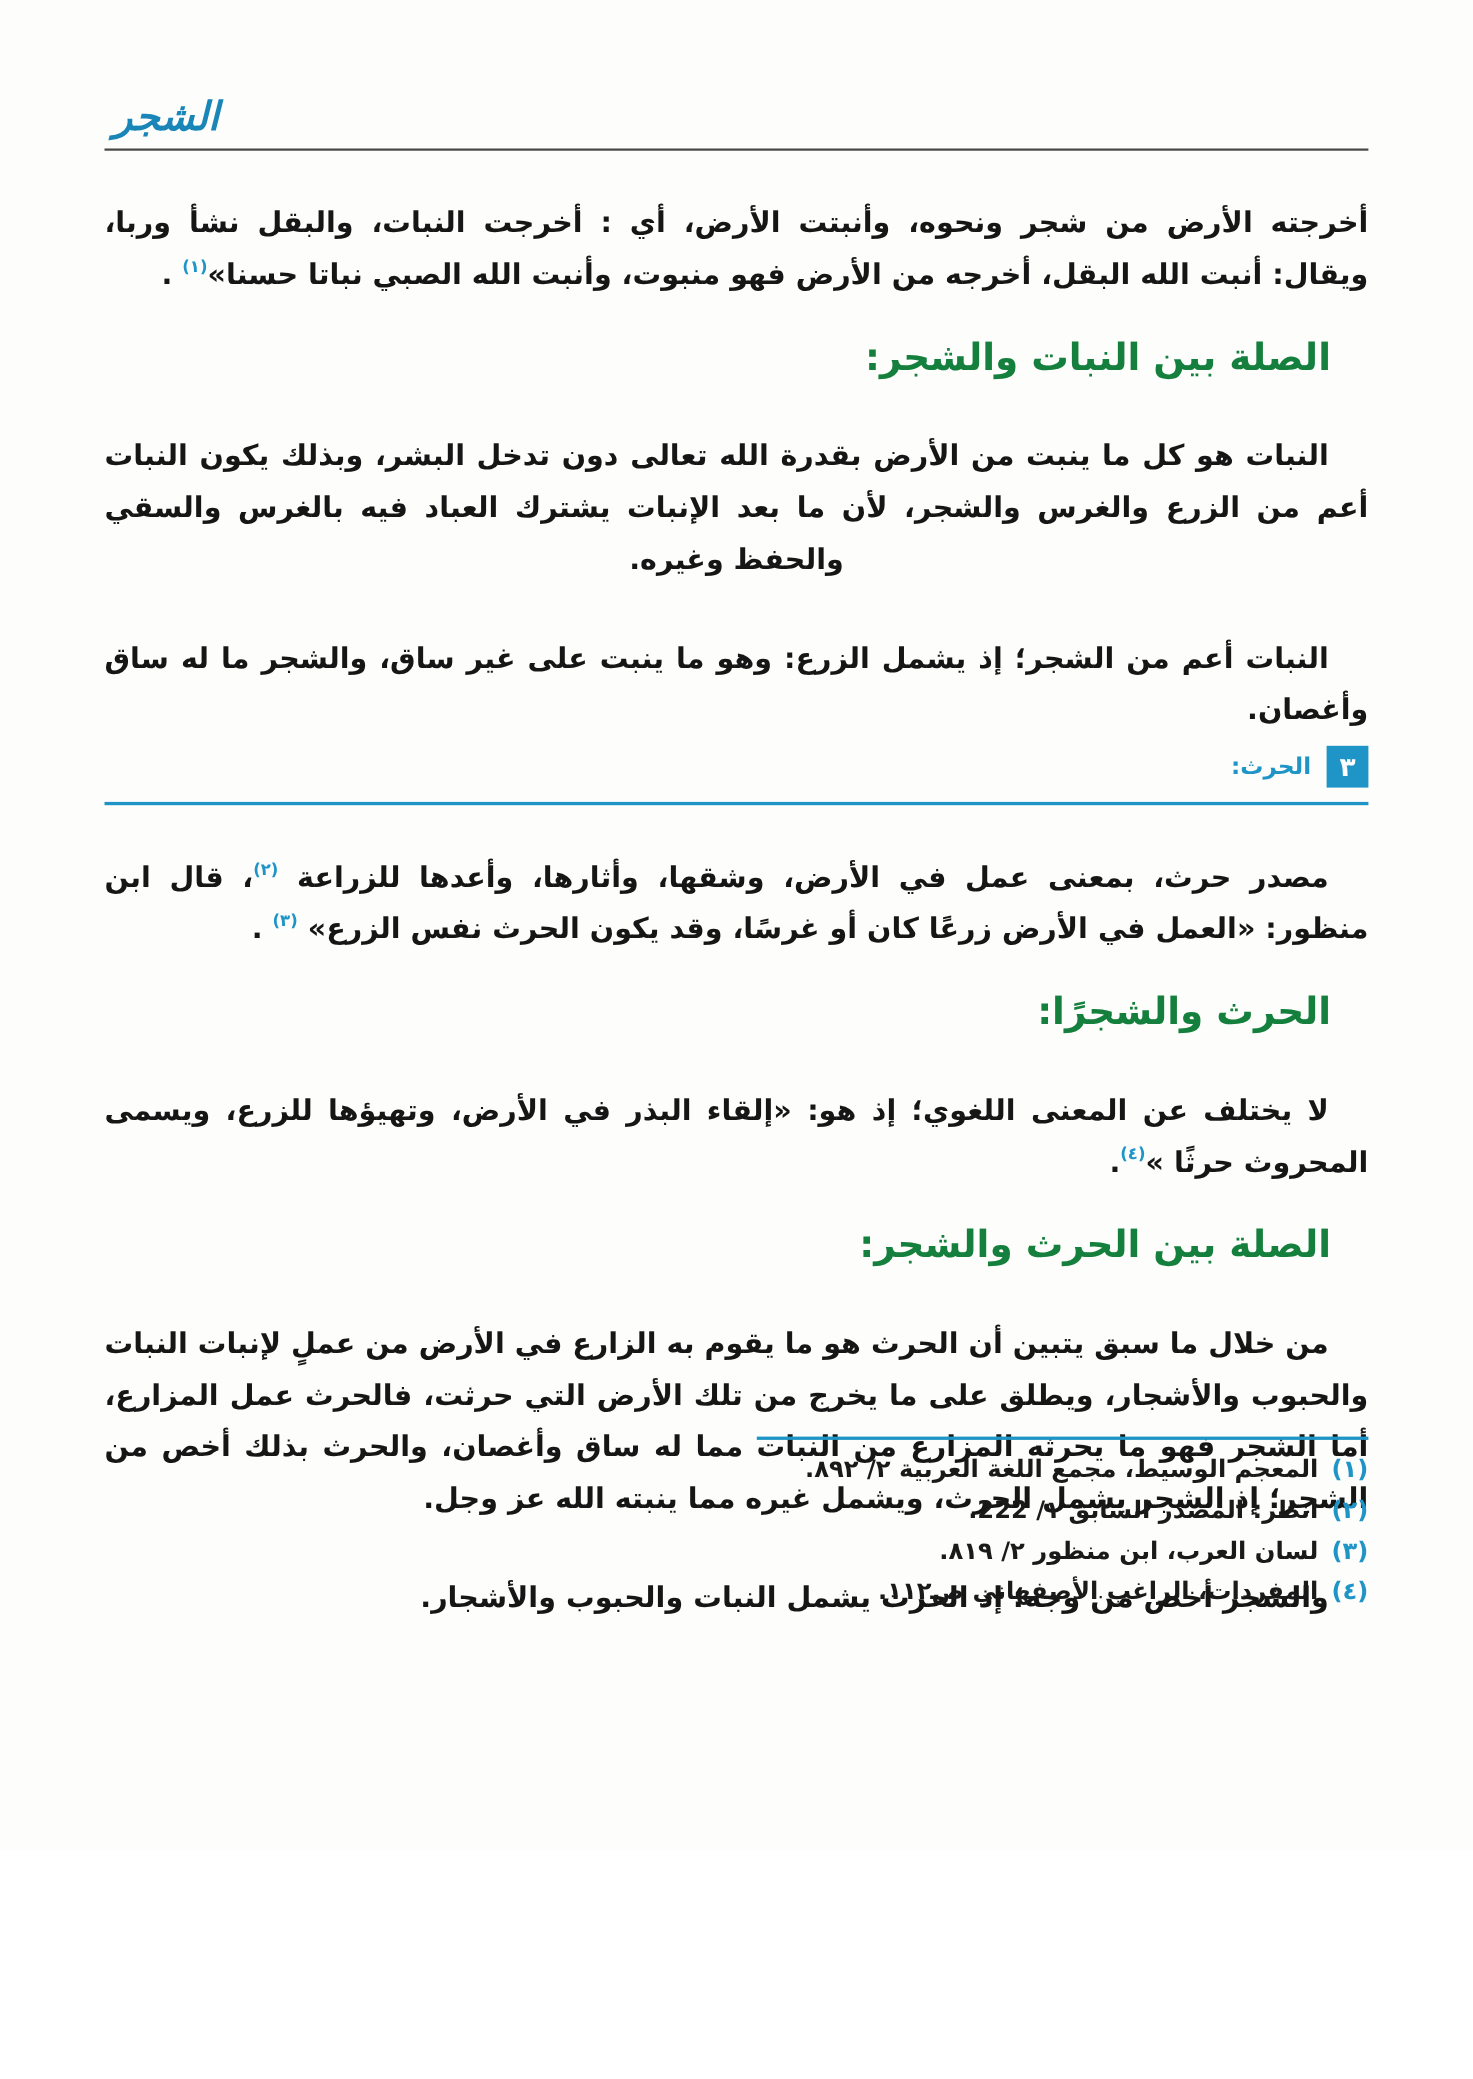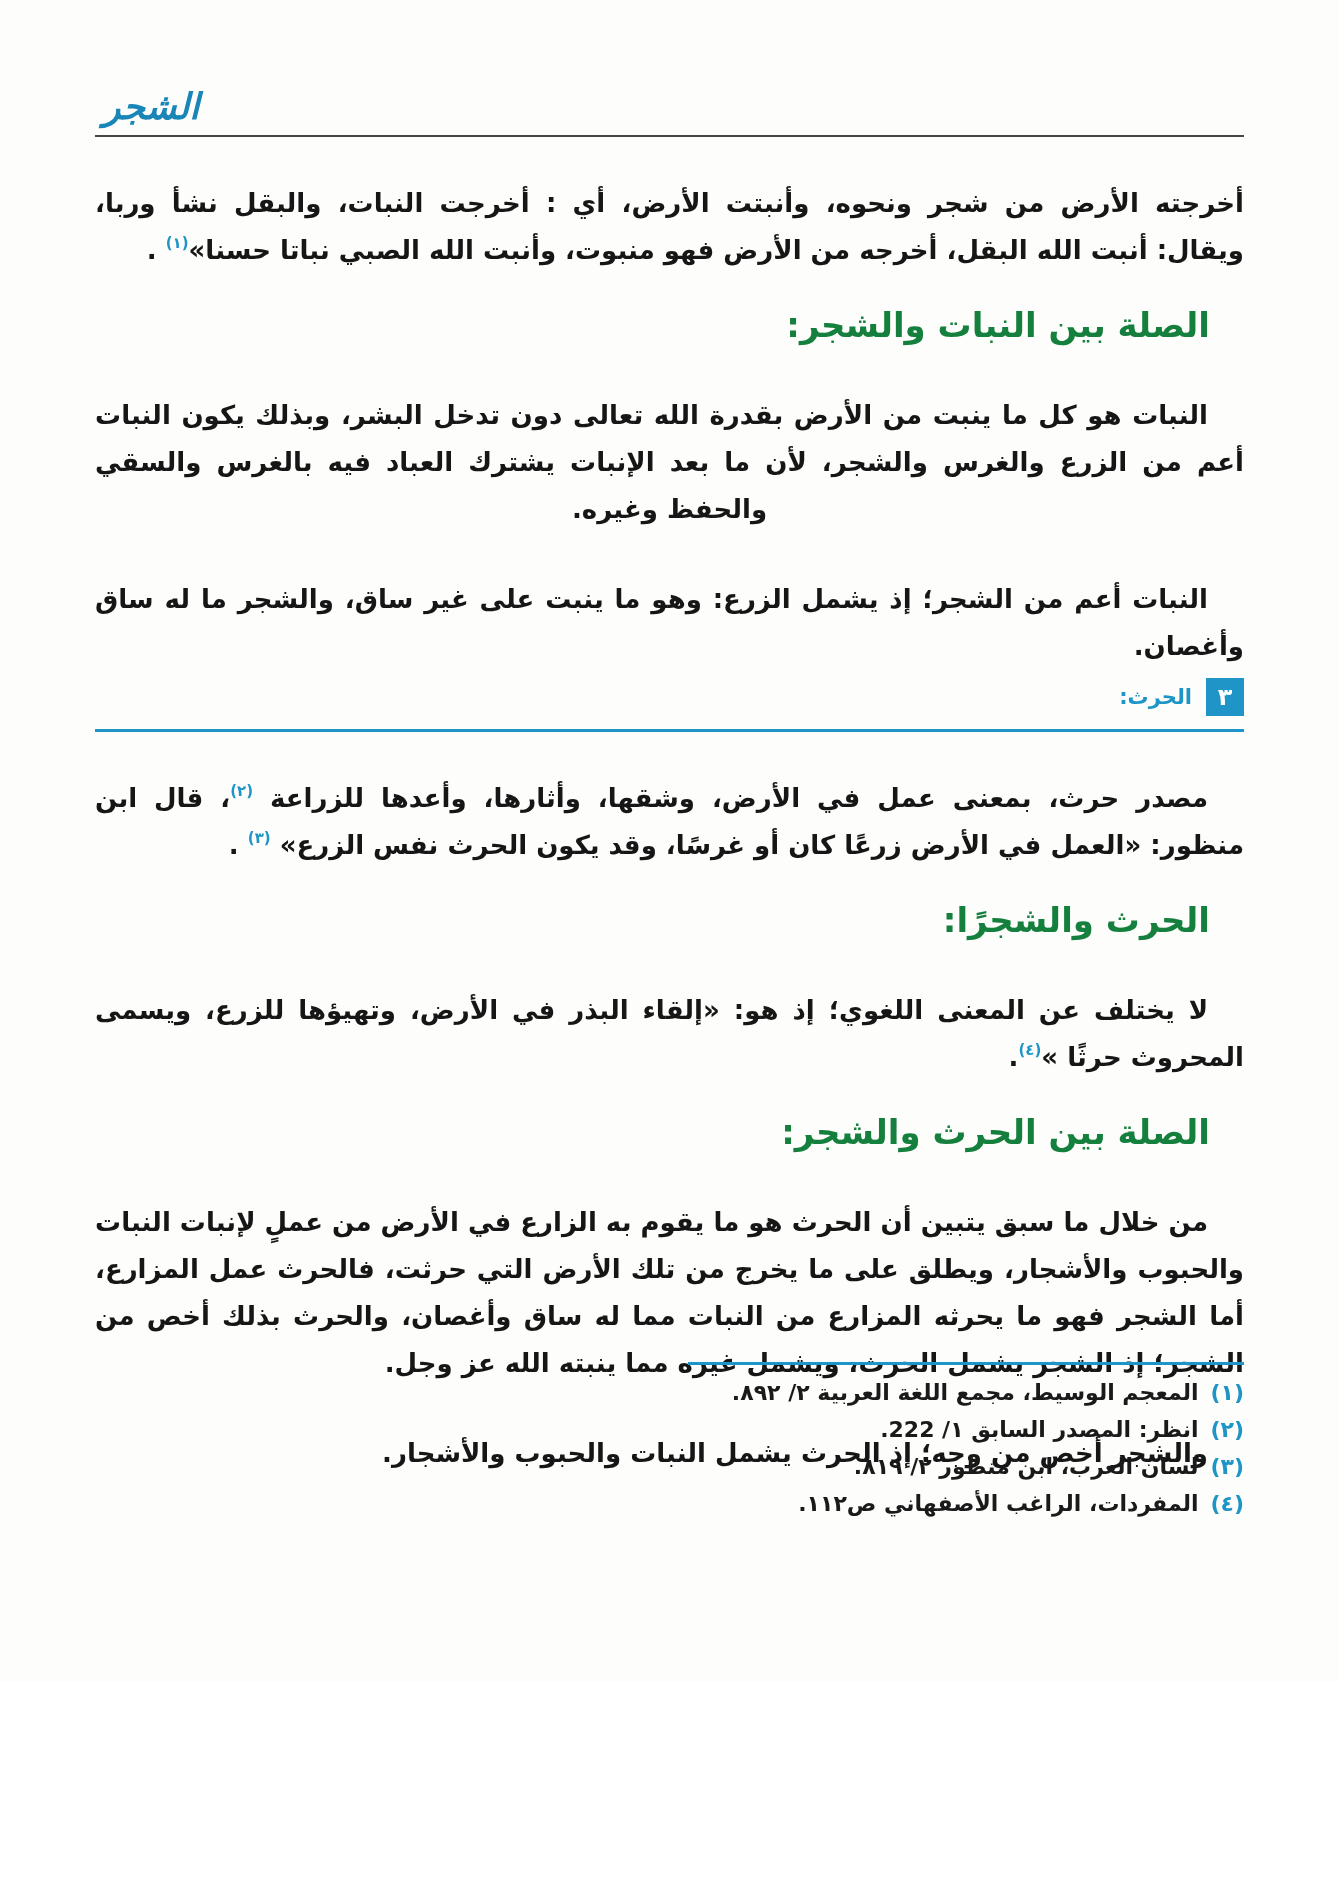--- a/index.html
+++ b/index.html
@@ -66,21 +66,21 @@
     color:#ffffff;
     display:flex; align-items:center; justify-content:center;
     font-size:24px; font-weight:700;
     flex:0 0 auto;
   }
   .section-title { color:#1e95c6; font-size:21px; font-weight:700; }
   .section-rule { height:3px; background:#1e95c6; margin:13px 0 10px; }
 
   
   .footnotes {
-    position:absolute; top:1362px; right:95px; left:95px;
+    position:absolute; top:1306px; right:95px; left:95px;
     font-size:22px; font-weight:700;
     line-height:37px;
     text-align:right;
     color:#1a1a1a;
   }
   .fn-rule {
     height:3px; background:#1e95c6;
     width:556px;
     margin-right:0; margin-left:auto; 
     margin-bottom:9px;

